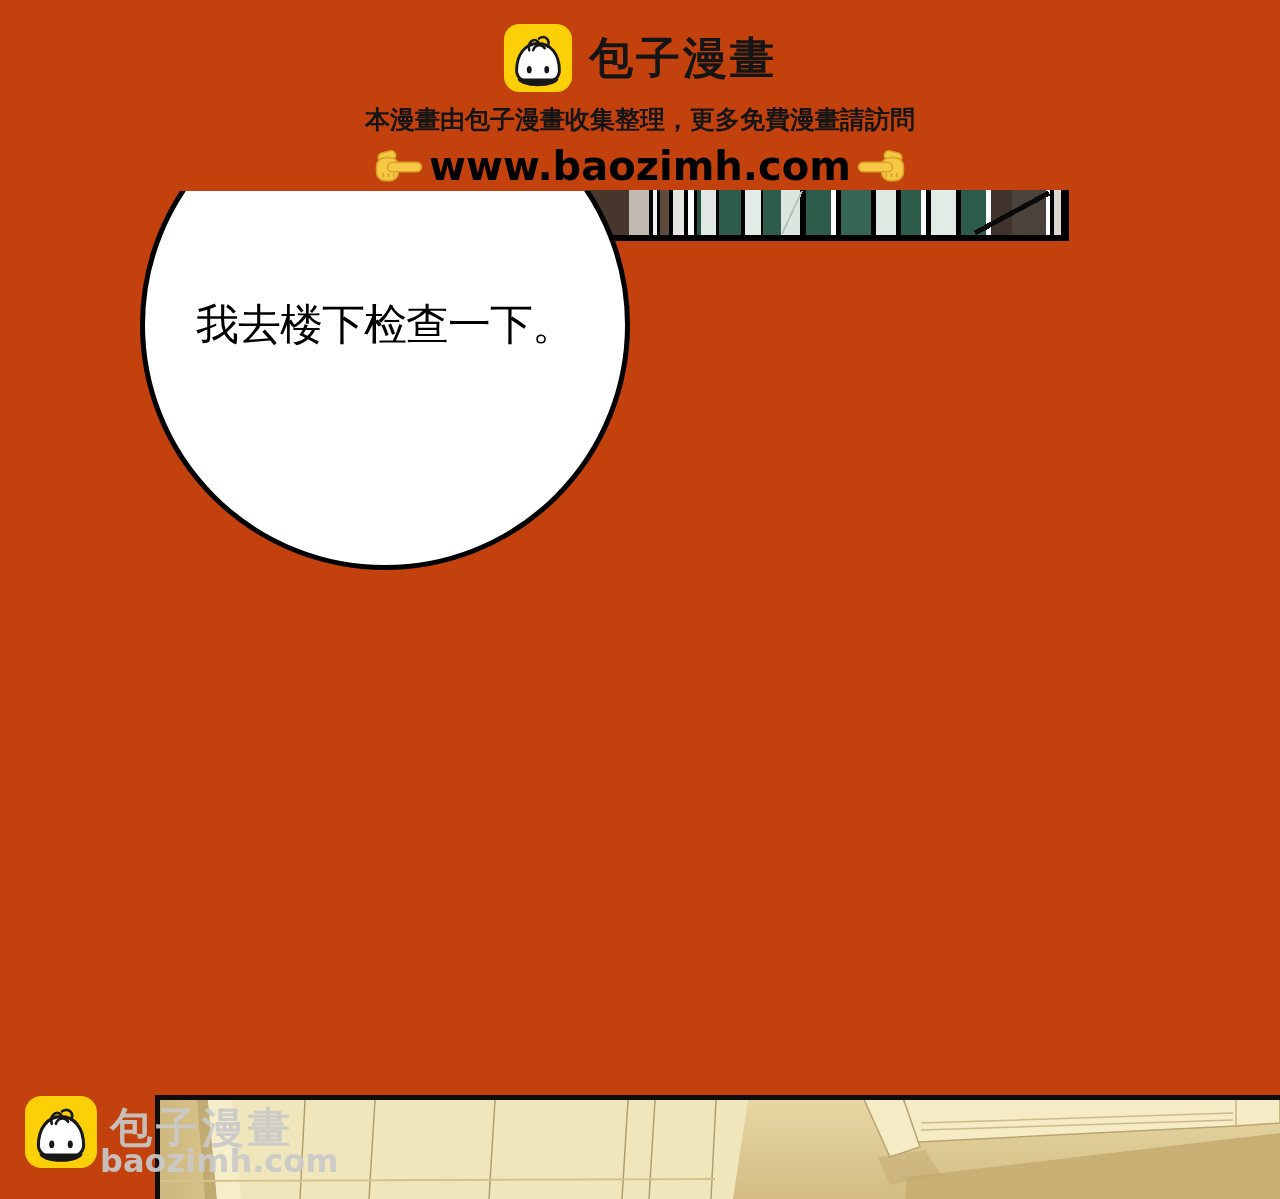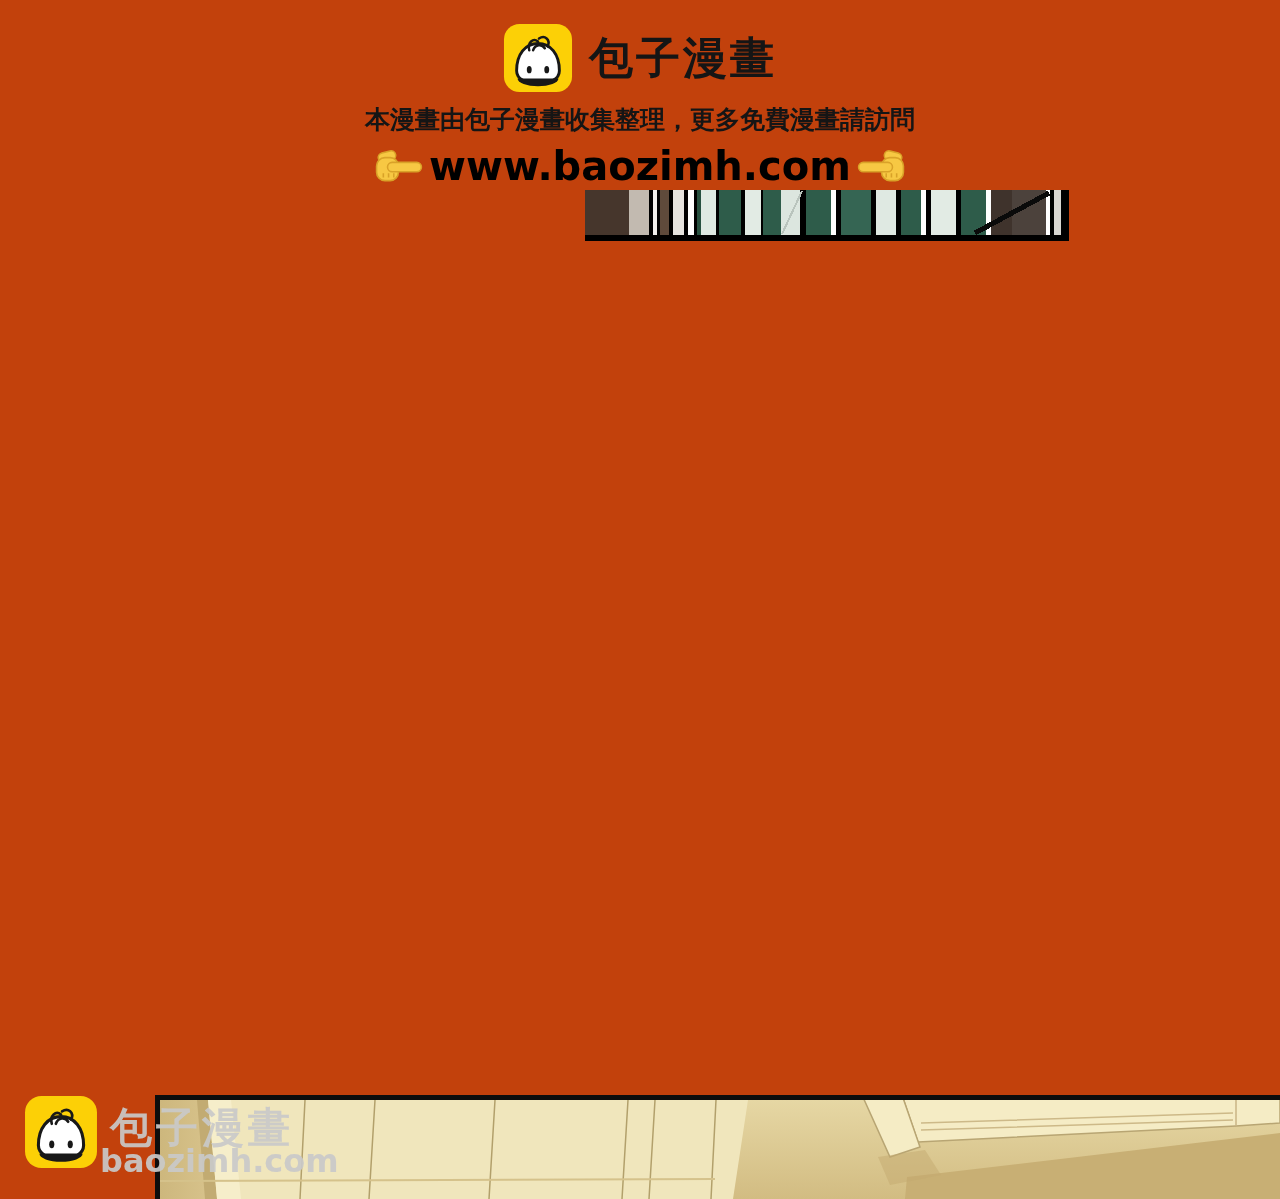--- a/index.html
+++ b/index.html
@@ -125,20 +125,25 @@
         <rect x="465" y="0" width="4" height="45" fill="#000000"></rect>
         <rect x="469" y="0" width="7" height="45" fill="#d9d7d2"></rect>
       </g>
       <line x1="197" y1="44" x2="217" y2="1" stroke="#b9c4bd" stroke-width="2"></line>
       <line x1="390" y1="43" x2="464" y2="3" stroke="#0a0a0a" stroke-width="5"></line>
       <rect x="476" y="0" width="8" height="51" fill="#000000"></rect>
       <rect x="0" y="45" width="484" height="6" fill="#000000"></rect>
     </svg>
   </div>
 
+  <div class="bubble-clip">
+    <div class="speech-bubble">
+      <span class="speech-text">我去楼下检查一下。</span>
+    </div>
+  </div>
 
   <div class="bottom-panel">
     <svg width="1125" height="104" viewBox="0 0 1125 104">
       <defs>
         <linearGradient id="counterGrad" x1="0" y1="0" x2="0" y2="1">
           <stop offset="0" stop-color="#e6d7a4"></stop>
           <stop offset="1" stop-color="#d2bc82"></stop>
         </linearGradient>
         <linearGradient id="leftGrad" x1="0" y1="0" x2="1" y2="0">
           <stop offset="0" stop-color="#cdb77d"></stop>

